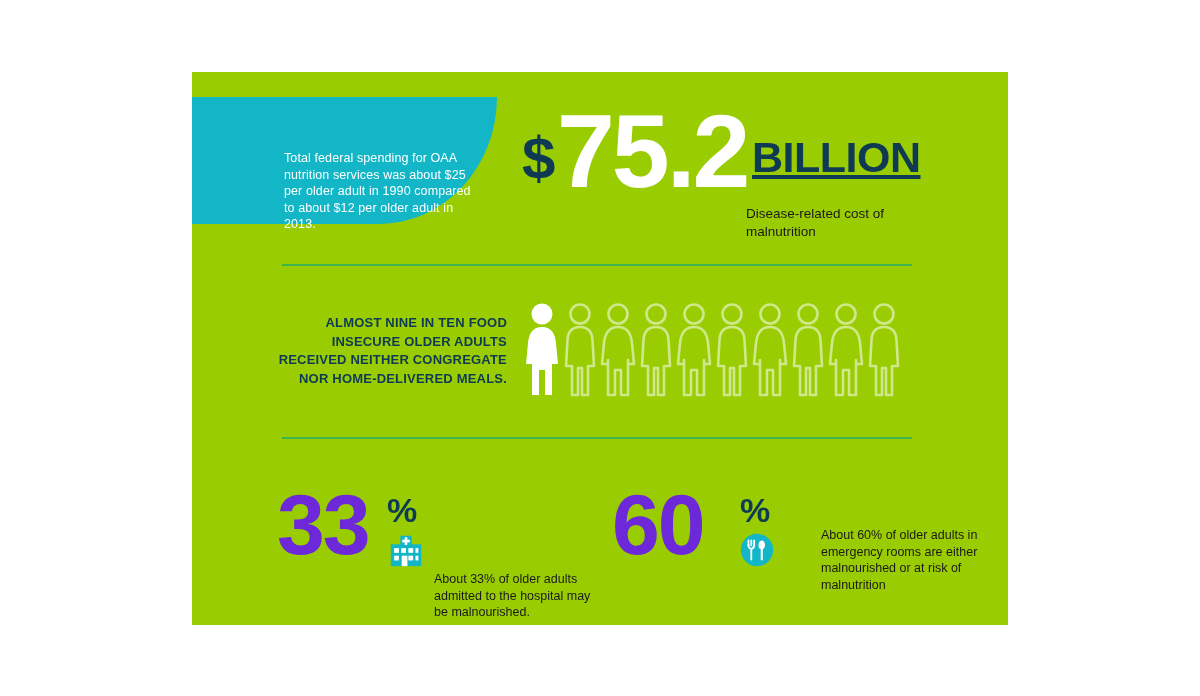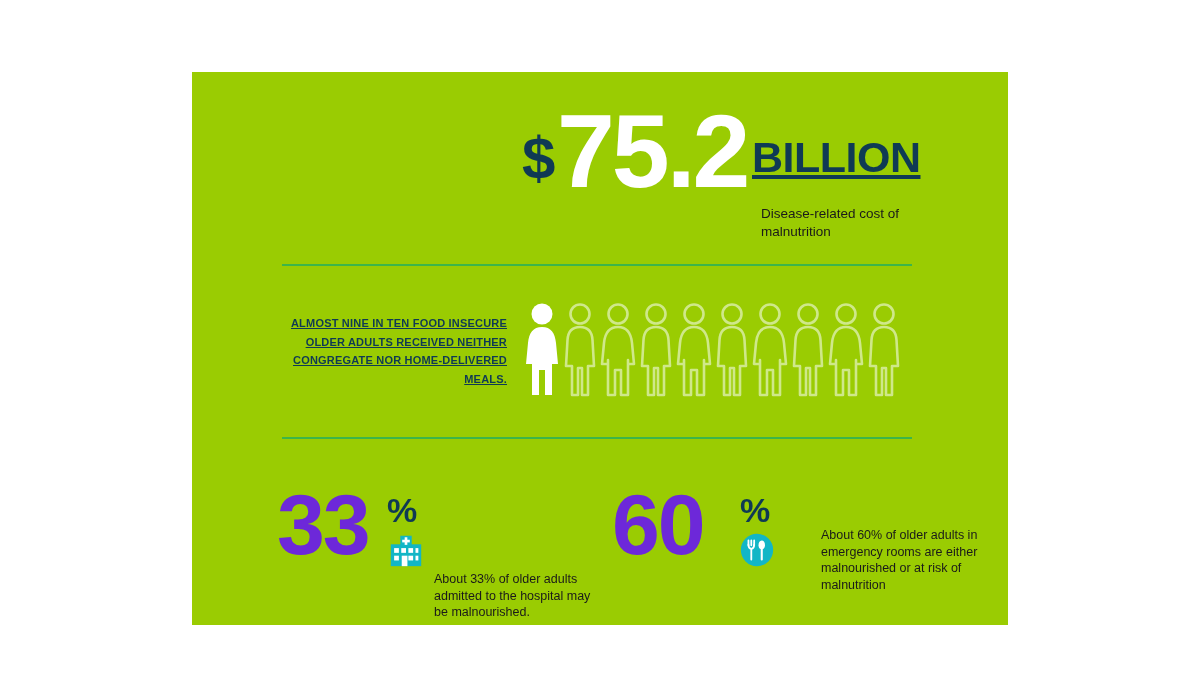--- a/index.html
+++ b/index.html
@@ -77,21 +77,21 @@
     top: 29px;
     font-size: 43px;
     font-weight: bold;
     color: #0F3A54;
     line-height: 1;
     letter-spacing: -0.5px;
     text-decoration: underline;
   }
   .hero-caption {
     position: absolute;
-    left: 239px;
+    left: 224px;
     top: 98px;
     width: 190px;
     font-size: 13.5px;
     line-height: 17.5px;
     color: #1a1a1a;
   }
 
   
   .divider {
     position: absolute;
@@ -110,26 +110,25 @@
     top: 230px;
     width: 816px;
     height: 120px;
   }
   .people-headline {
     position: absolute;
     left: 80px;
     top: 12px;
     width: 235px;
     text-align: right;
-    font-size: 11px;
+    font-size: 13px;
     font-weight: bold;
     line-height: 18.5px;
     color: #0F3A54;
     letter-spacing: 0.2px;
-    text-decoration: underline;
   }
   .people-row {
     position: absolute;
     left: 332px;
     top: 0px;
     display: flex;
     align-items: flex-end;
     gap: 2px;
   }
   .person { display: block; }
@@ -181,20 +180,23 @@
     color: #1a1a1a;
   }
   .stat-left .stat-text  { left: 157px; width: 168px; margin-top: 44px; }
   .stat-right .stat-text { left: 169px; width: 165px; margin-left: 40px; }
 </style>
 </head>
 <body>
 
 <div class="canvas">
 
+  <div class="callout">
+    <div class="callout-text">Total federal spending for OAA nutrition services was about $25 per older adult in 1990 compared to about $12 per older adult in 2013.</div>
+  </div>
 
   <div class="hero">
     <span class="hero-dollar">$</span>
     <span class="hero-number">75.2</span>
     <span class="hero-unit">BILLION</span>
     <div class="hero-caption">Disease-related cost of malnutrition</div>
   </div>
 
   <div class="divider divider-top"></div>
 

